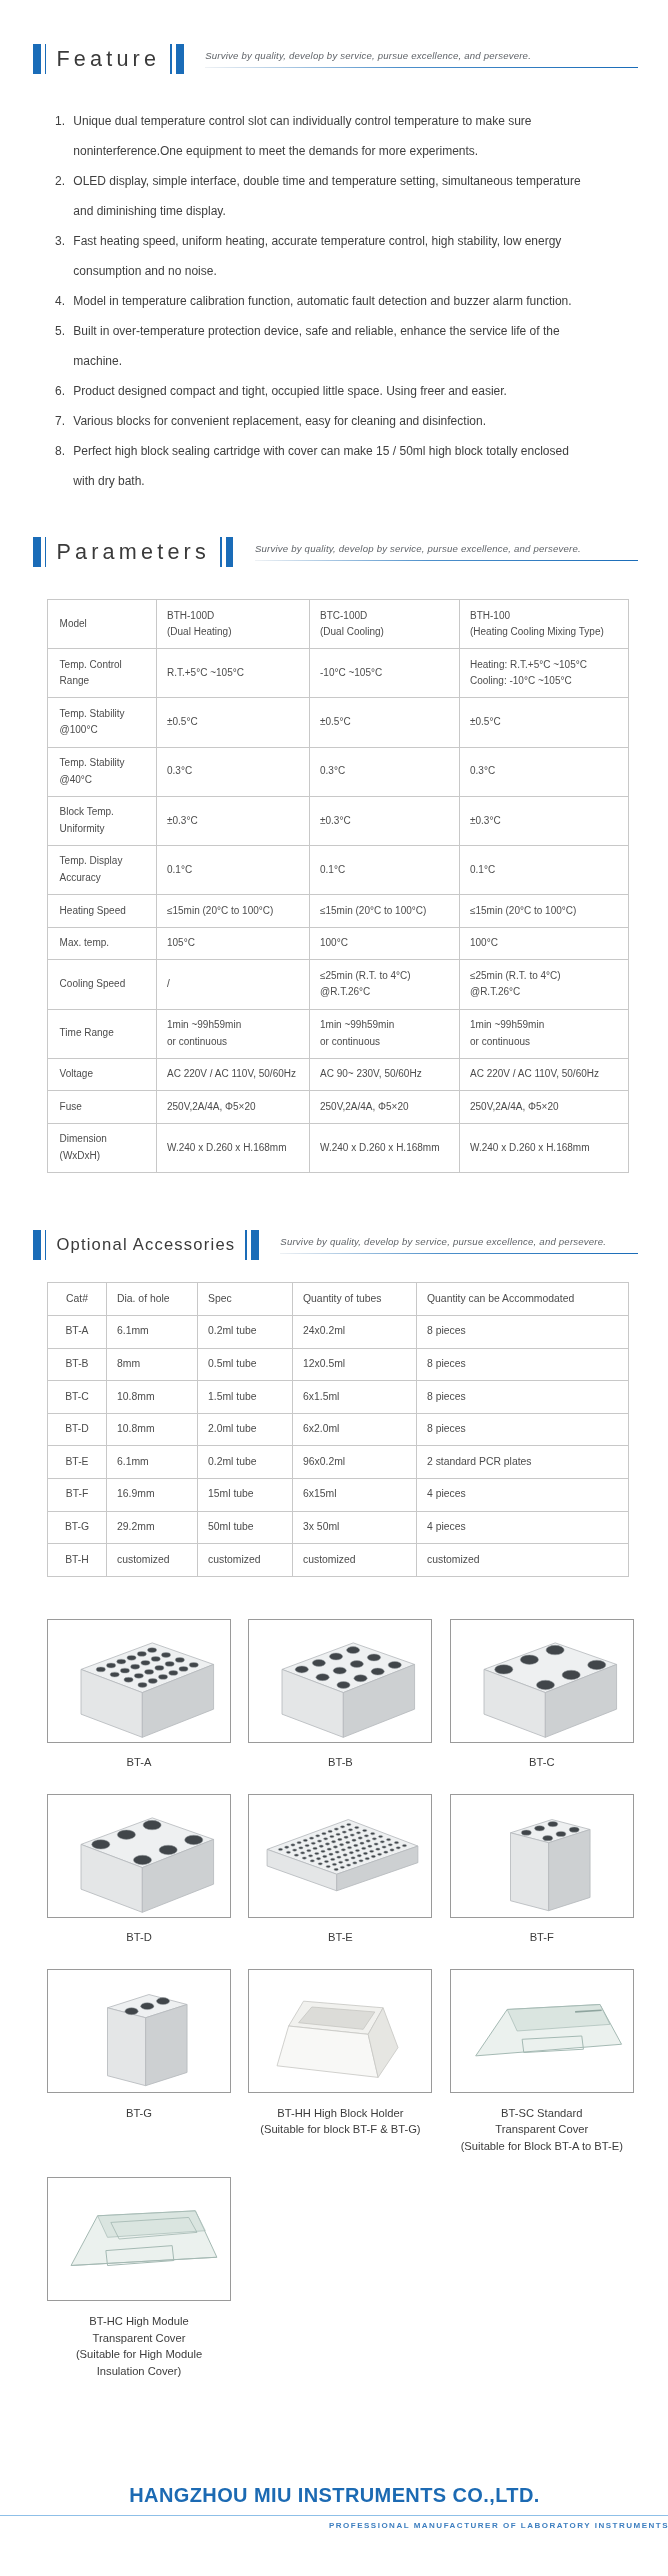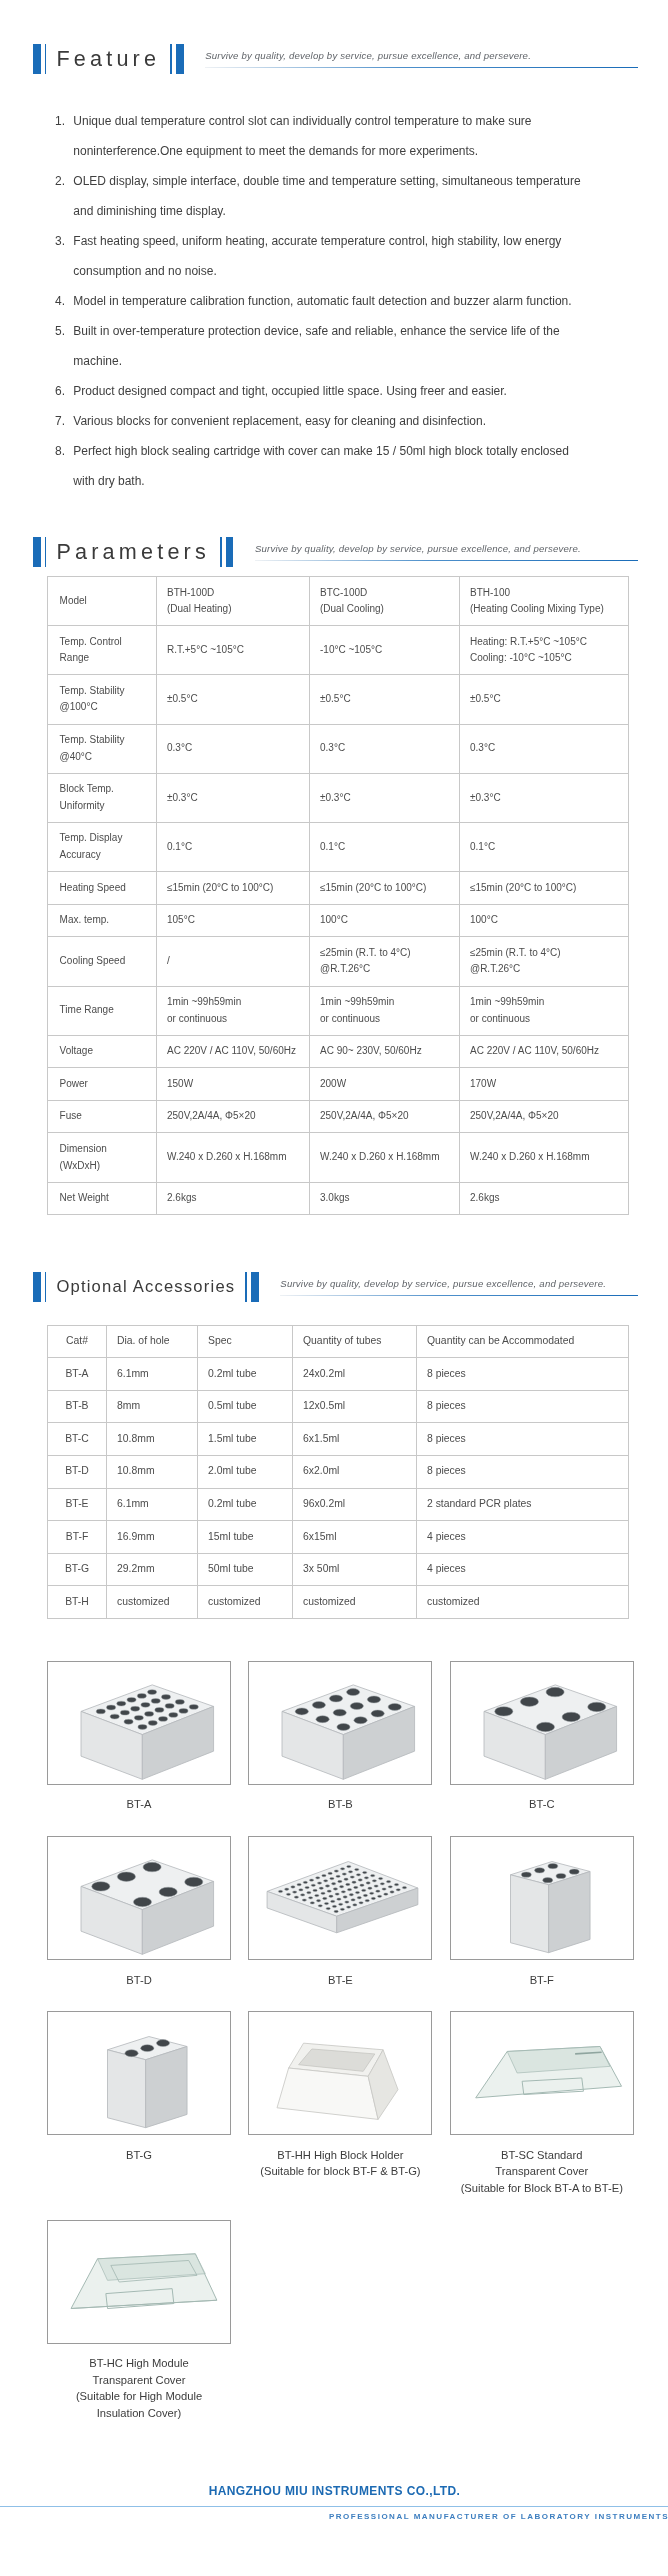--- a/index.html
+++ b/index.html
@@ -28,37 +28,37 @@
   .tag-rule{margin-top:5.8px;width:100%;height:1.7px;background:linear-gradient(90deg,#eef1f4 0%,#4e90cb 45%,#1a6cb8 100%);}
   
   .feature-list{list-style:none;margin:28px 33px 0 55px;padding:0;}
   .feature-item{position:relative;padding-left:18.3px;font-size:12px;line-height:30px;color:#3f3f3f;}
   .feat-num{position:absolute;left:0;top:0;}
   .feat-text{display:block;white-space:pre-line;}
   
   table{border-collapse:collapse;table-layout:fixed;margin-left:47px;}
   td{border:0.8px solid #c8c8c8;font-size:10px;color:#4c4c4c;line-height:16.6px;
      padding:7.5px 10px;vertical-align:middle;white-space:pre-line;overflow:hidden;}
-  .params-table{width:580px;margin-top:5px;}
+  .params-table{width:580px;margin-top:28px;}
   .params-table .lbl{padding-left:11.6px;}
   .acc-table{width:580px;margin-top:18.3px;}
   .acc-table td{font-size:10.4px;}
   .acc-table .c-cat{text-align:center;padding-left:3.3px;padding-right:3.3px;}
   .params-section .sec-header{margin-top:37px;}
   .acc-section .sec-header{margin-top:53px;}
   
   .gallery{margin:42px 33px 0 47px;display:grid;grid-template-columns:repeat(3,184px);column-gap:17.4px;}
   .g-cell{margin:0 0 23px 0;}
   .thumb{width:184px;height:124px;border:0.8px solid #9a9a9a;box-sizing:border-box;
          display:flex;align-items:center;justify-content:center;background:#fff;}
   .thumb svg{display:block;}
   .g-label{margin-top:11.6px;text-align:center;font-size:11.2px;line-height:16.6px;color:#3c3c3c;white-space:pre-line;}
   
   .footer{position:absolute;left:0;right:0;top:2484px;}
-  .footer-company{text-align:center;font-size:12px;font-weight:600;letter-spacing:0.4px;color:#1c6ab3;}
+  .footer-company{text-align:center;font-size:20px;font-weight:600;letter-spacing:0.4px;color:#1c6ab3;}
   .footer-rule{height:0.8px;background:#8fc0e8;margin-top:7.5px;}
   .footer-sub{text-align:right;font-size:8px;font-weight:700;letter-spacing:1.5px;color:#3e7fc0;margin-top:5.8px;}
 </style>
 </head>
 <body>
 
 <div class="page">
 
   <section class="feature-section">
     <div class="sec-header">
@@ -227,47 +227,35 @@
 or continuous</td>
           </tr>
 
           <tr class="p-row">
             <td class="lbl">Voltage</td>
             <td>AC 220V / AC 110V, 50/60Hz</td>
             <td>AC 90~ 230V, 50/60Hz</td>
             <td>AC 220V / AC 110V, 50/60Hz</td>
           </tr>
 
-          <tr class="p-row">
-            <td class="lbl">Power</td>
-            <td>150W</td>
-            <td>200W</td>
-            <td>170W</td>
-          </tr>
 
           <tr class="p-row">
             <td class="lbl">Fuse</td>
             <td>250V,2A/4A, Φ5×20</td>
             <td>250V,2A/4A, Φ5×20</td>
             <td>250V,2A/4A, Φ5×20</td>
           </tr>
 
           <tr class="p-row">
             <td class="lbl">Dimension (WxDxH)</td>
             <td>W.240 x D.260 x H.168mm</td>
             <td>W.240 x D.260 x H.168mm</td>
             <td>W.240 x D.260 x H.168mm</td>
           </tr>
 
-          <tr class="p-row">
-            <td class="lbl">Net Weight</td>
-            <td>2.6kgs</td>
-            <td>3.0kgs</td>
-            <td>2.6kgs</td>
-          </tr>
 
       </tbody>
     </table>
   </section>
 
   <section class="acc-section">
     <div class="sec-header">
       <span class="bar thick"></span>
       <span class="bar thin gap-l"></span>
       <h2 class="sec-title small">Optional Accessories</h2>

